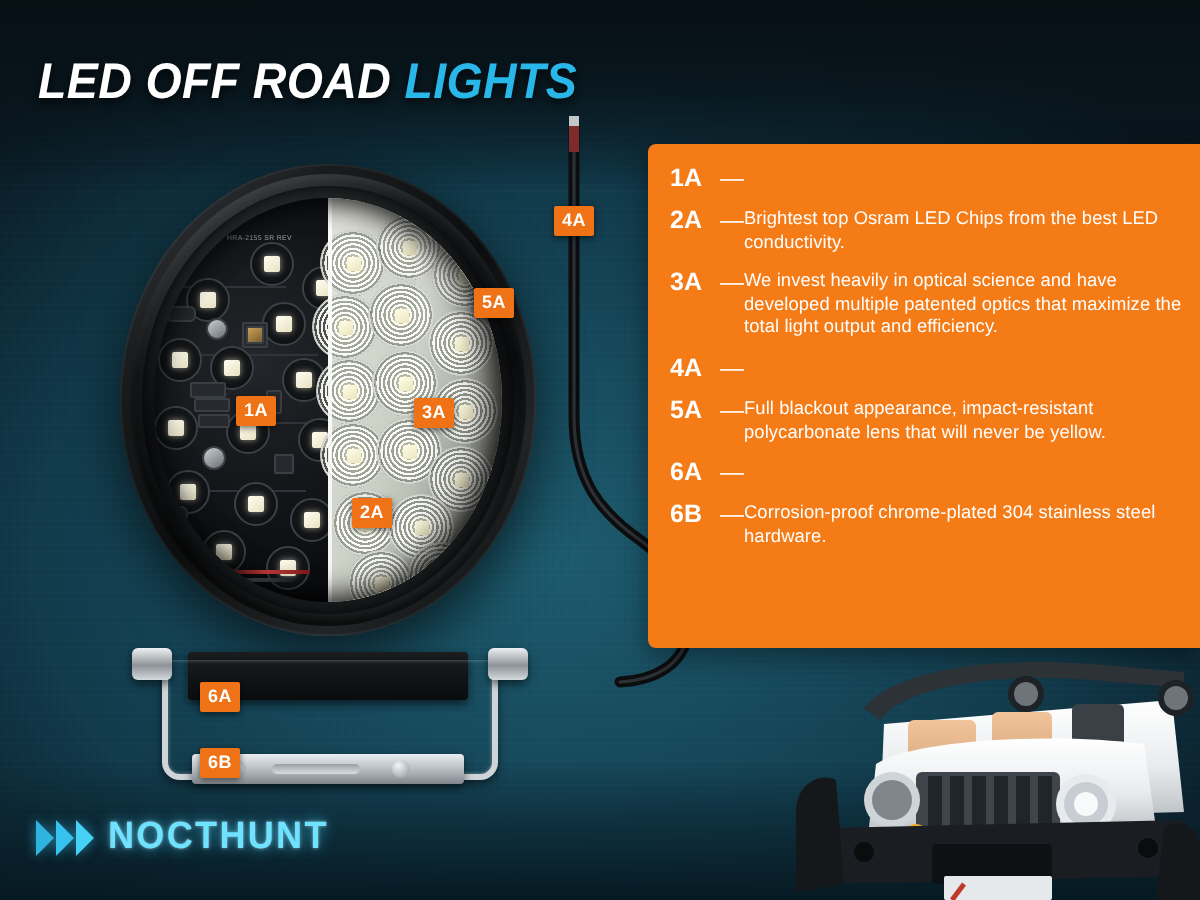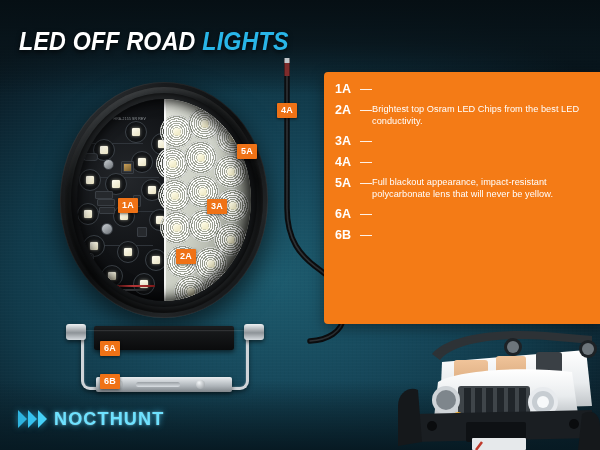--- a/index.html
+++ b/index.html
@@ -267,37 +267,39 @@
         <div class="dash">—</div>
       </div>
       <div class="row">
         <div class="num">2A</div>
         <div class="dash">—</div>
         <div class="txt">Brightest top Osram LED Chips from the best LED conductivity.</div>
       </div>
       <div class="row">
         <div class="num">3A</div>
         <div class="dash">—</div>
+        <div class="txt">We invest heavily in optical science and have developed multiple patented optics that maximize the total light output and efficiency.</div>
       </div>
       <div class="row">
         <div class="num">4A</div>
         <div class="dash">—</div>
       </div>
       <div class="row">
         <div class="num">5A</div>
         <div class="dash">—</div>
         <div class="txt">Full blackout appearance, impact-resistant polycarbonate lens that will never be yellow.</div>
       </div>
       <div class="row">
         <div class="num">6A</div>
         <div class="dash">—</div>
       </div>
       <div class="row">
         <div class="num">6B</div>
         <div class="dash">—</div>
+        <div class="txt">Corrosion-proof chrome-plated 304 stainless steel hardware.</div>
       </div>
     </div>
   </div>
 
   <div class="jeep">
     <svg width="204" height="140" viewBox="0 0 204 140">
       <defs>
         <linearGradient id="body" x1="0" y1="0" x2="0" y2="1">
           <stop offset="0%" stop-color="#ffffff"></stop>
             <stop offset="55%" stop-color="#e9ecee"></stop>

